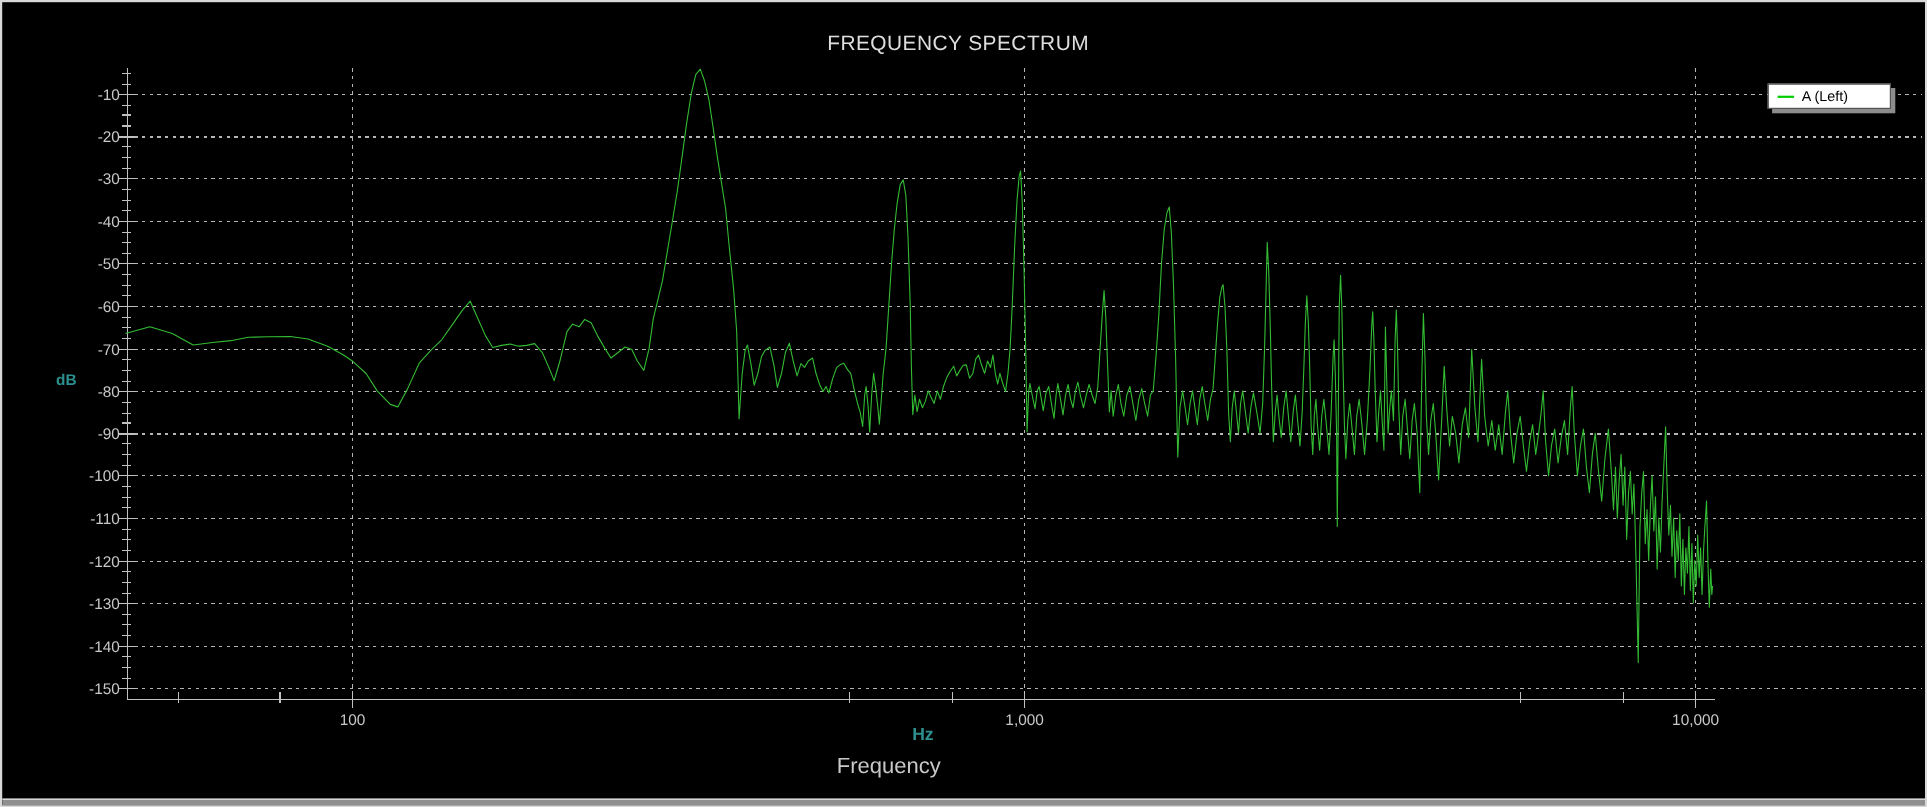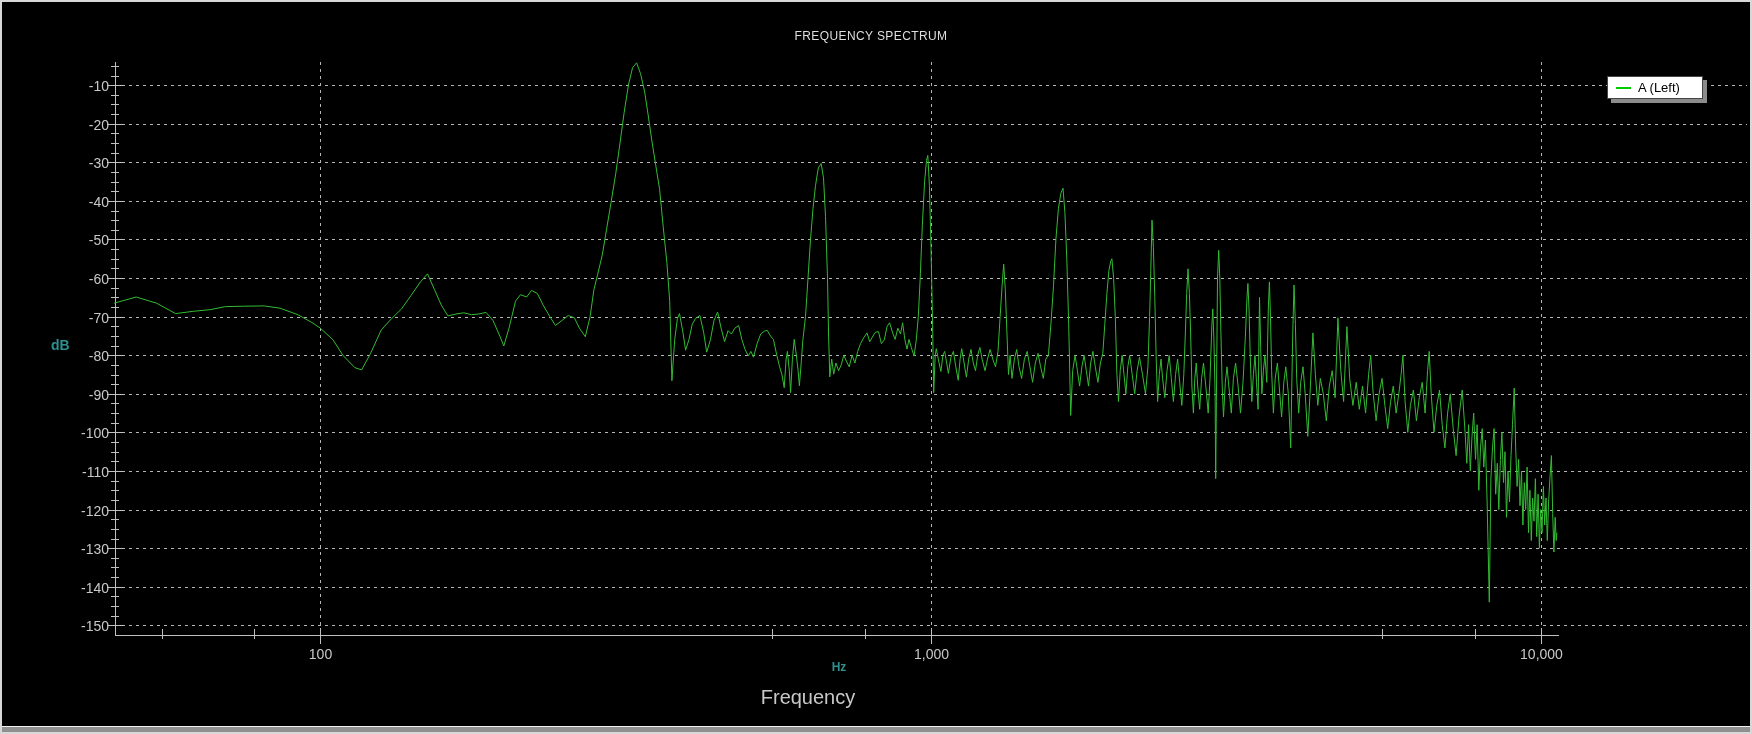--- a/index.html
+++ b/index.html
@@ -7,36 +7,36 @@
     position:relative;width:1752px;height:734px;box-sizing:border-box;
     background:#000;border:2px solid #d8d8d8;overflow:hidden;
     font-family:"Liberation Sans",sans-serif;
   }
   .bottom-strip{
     position:absolute;left:0;right:0;bottom:0;height:5px;
     background:#8f8f8f;border-top:1px solid #f2f2f2;
   }
   .chart-title{
     position:absolute;top:27px;left:869px;transform:translateX(-50%);
-    color:#dedede;font-size:12px;letter-spacing:0.4px;white-space:nowrap;
+    color:#dedede;font-size:19px;letter-spacing:0.4px;white-space:nowrap;
   }
   .y-unit{
     position:absolute;left:49px;top:335px;color:#2e8f8f;
     font-size:14px;font-weight:bold;
   }
   .x-unit{
     position:absolute;left:837px;top:658px;transform:translateX(-50%);
-    color:#2e8f8f;font-size:12px;font-weight:bold;
+    color:#2e8f8f;font-size:16px;font-weight:bold;
   }
   .x-label{
     position:absolute;left:806px;top:684px;transform:translateX(-50%);
     color:#c8c8c8;font-size:20px;
   }
   .legend{
-    position:absolute;left:1605px;top:74px;width:96px;height:23px;
+    position:absolute;left:1605px;top:74px;width:112px;height:23px;
     box-sizing:border-box;background:#ffffff;border:1px solid #444;
     box-shadow:4px 4px 0 #8c8c8c;
     display:flex;align-items:center;gap:7px;padding:0 8px;
   }
   .legend-dash{display:inline-block;width:15px;height:2px;background:#00cc00;}
   .legend-label{color:#000;font-size:13px;white-space:nowrap;}
   svg.plot{position:absolute;left:0;top:0;}
 </style>
 </head>
 <body>

